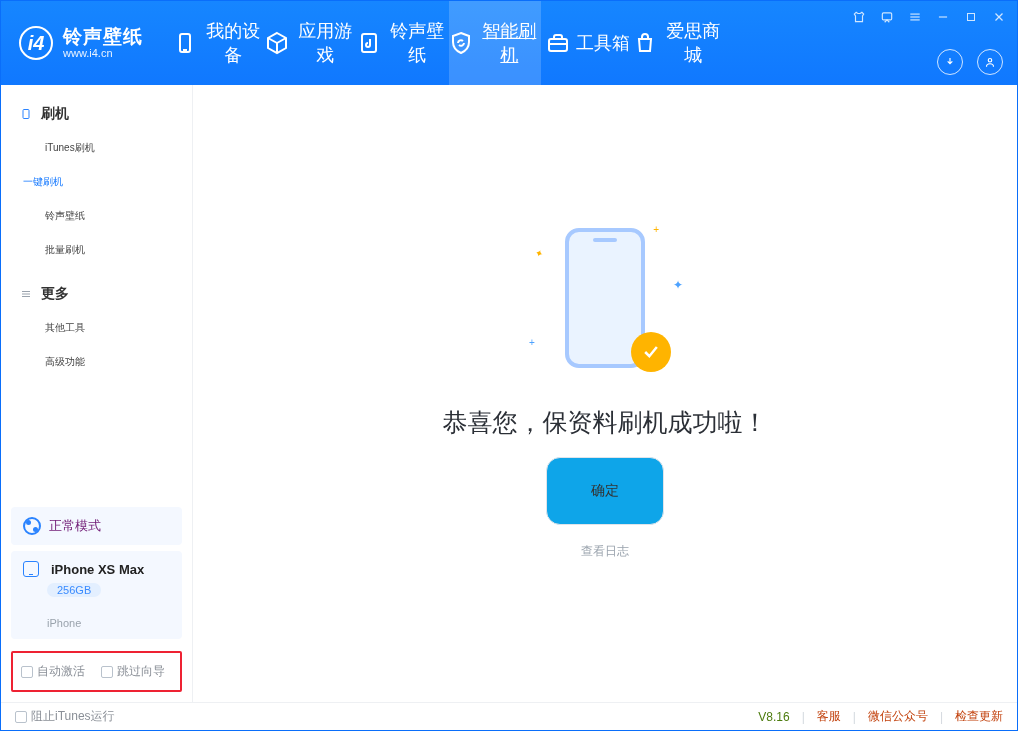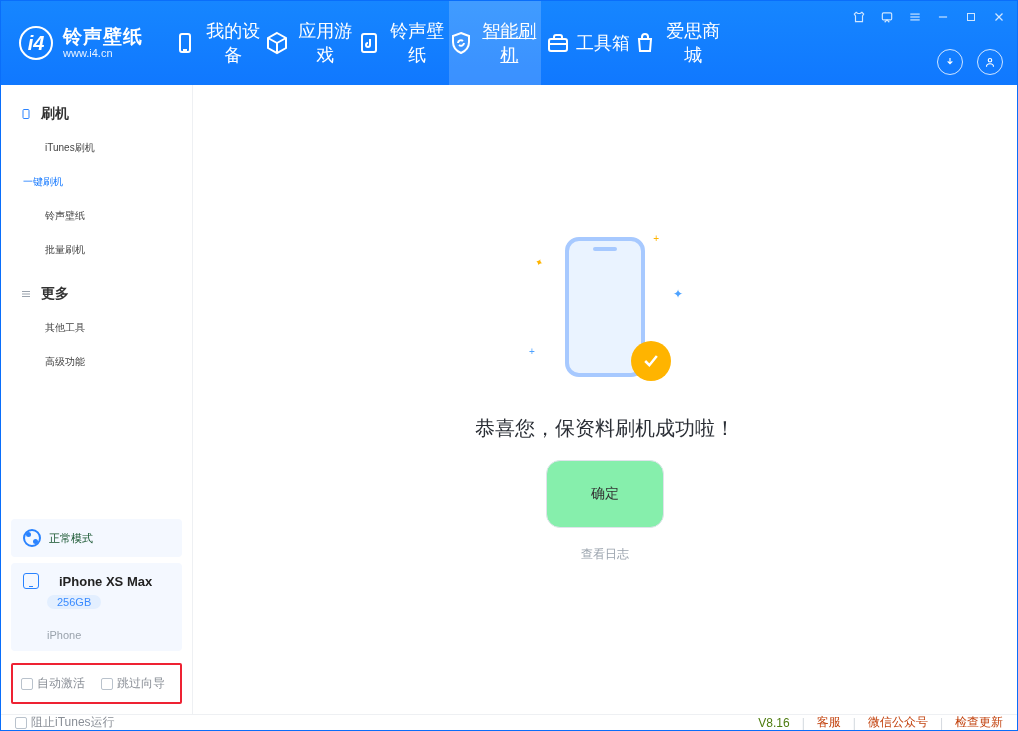--- a/index.html
+++ b/index.html
@@ -19,52 +19,52 @@
 .titlebar-right .win-btn { cursor: pointer; display:flex; align-items:center; justify-content:center; width:16px; height:16px; }
 .titlebar-right2 { position: absolute; right: 14px; bottom: 10px; display: flex; gap: 14px; align-items: center; }
 .circ-btn { width: 26px; height: 26px; border: 1.5px solid rgba(255,255,255,0.8); border-radius: 50%; display: flex; align-items: center; justify-content: center; cursor: pointer; }
 .body-row { flex: 1; display: flex; min-height: 0; }
 .sidebar { width: 192px; border-right: 1px solid #eef0f3; display: flex; flex-direction: column; padding-top: 12px; }
 .side-section-title { display: flex; align-items: center; gap: 8px; padding: 8px 18px; font-size: 14px; color: #333; font-weight: bold; }
 .side-section-title .sec-icon { width: 14px; height: 14px; display:flex; align-items:center; justify-content:center; }
 .side-item { padding: 10px 18px 10px 44px; font-size: 10px; color: #444; cursor: pointer; }
 .side-item.active { color: #1478ff; padding-left: 22px; }
 .sidebar-spacer { flex: 1; }
-.mode-card { margin: 6px 10px; background: #f4f8ff; border-radius: 4px; padding: 10px 12px; font-size: 11px; color: #14532d; display: flex; align-items: center; gap: 8px; }
+.mode-card { margin: 6px 10px; background: #f4f8ff; border-radius: 4px; padding: 10px 12px; font-size: 13px; color: #701a75; display: flex; align-items: center; gap: 8px; }
 .mode-card .mode-icon { width: 18px; height: 18px; border: 2px solid #2a83ff; border-radius: 50%; position: relative; }
 .mode-card .mode-icon::before, .mode-card .mode-icon::after { content:""; position:absolute; width:5px; height:5px; background:#2a83ff; border-radius:50%; }
 .mode-card .mode-icon::before { top:1px; left:1px; }
 .mode-card .mode-icon::after { bottom:1px; right:1px; }
 .device-card { margin: 0 10px 6px 10px; background: #f4f8ff; border-radius: 4px; padding: 10px 12px; font-size: 12px; color: #333; }
-.device-card .dev-row1 { display:flex; align-items:center; gap:20px; font-size:13px; font-weight:bold; color:#222; }
+.device-card .dev-row1 { display:flex; align-items:center; gap:12px; font-size:13px; font-weight:bold; color:#222; }
 .device-card .dev-icon { width:16px; height:16px; border:1.5px solid #2a83ff; border-radius:3px; position:relative; }
 .device-card .dev-icon::after { content:""; position:absolute; bottom:1px; left:50%; transform:translateX(-50%); width:4px; height:1px; background:#2a83ff; }
 .device-card .badge { display:inline-block; margin-top:6px; margin-left:24px; background:#e3efff; color:#3a8bff; border-radius:10px; padding:1px 10px; font-size:11px; }
 .device-card .subtype { margin-top:20px; margin-left:24px; font-size:11px; color:#9aa3ad; }
 .checkbox-row { margin: 6px 10px 10px 10px; padding: 10px 8px; border: 2px solid #e23; border-radius: 2px; display: flex; gap: 16px; font-size: 12px; color: #8a8f97; }
 .chk { display: flex; align-items: center; gap: 4px; cursor: pointer; }
 .chk-box { width: 12px; height: 12px; border: 1px solid #b9c2cc; border-radius: 2px; }
-.footer { height: 16px; border-top: 1px solid #eef0f3; display: flex; align-items: center; padding: 0 14px; font-size: 12px; color: #8a8f97; }
+.footer { height: 28px; border-top: 1px solid #eef0f3; display: flex; align-items: center; padding: 0 14px; font-size: 12px; color: #8a8f97; }
 .footer .fchk { display: flex; align-items: center; gap: 4px; cursor: pointer; }
 .footer-spacer { flex: 1; }
 .footer .flink { color: #c2410c; margin-left: 12px; cursor: pointer; }
 .footer .sep { color: #d4d9df; margin-left: 12px; }
 .main { flex: 1; position: relative; display: flex; flex-direction: column; align-items: center; justify-content: center; gap: 18px; }
 .success-illus { width: 120px; height: 150px; position: relative; margin-bottom: 10px; }
 .phone-shape { position: absolute; left: 20px; top: 0; width: 80px; height: 140px; border: 4px solid #a7c9ff; border-radius: 14px; background: #eaf3ff; }
 .phone-shape::before { content:""; position:absolute; top:6px; left:50%; transform:translateX(-50%); width:24px; height:4px; background:#a7c9ff; border-radius:2px; }
 .check-badge { position: absolute; right: -6px; bottom: 6px; width: 40px; height: 40px; background: #ffb400; border-radius: 50%; display:flex; align-items:center; justify-content:center; }
 .check-badge svg { width: 20px; height: 20px; }
 .spark { position:absolute; font-size:10px; color:#ffb400; }
 .spark.s1 { top: 20px; left: -10px; transform: rotate(20deg); }
 .spark.s2 { top: 50px; right: -18px; font-size:12px; color:#4da2ff; }
 .spark.s3 { bottom: 30px; left: -16px; color:#4da2ff; }
 .spark.s4 { top: -4px; right: 6px; color:#ffb400; }
-.success-text { font-size: 20px; color: #2b2f36; }
-.ok-btn { border: 1px solid #dfe4ea; background: #86efac; color: #333; padding: 24px 44px; font-size: 14px; border-radius: 14px; cursor: pointer; }
+.success-text { font-size: 25px; color: #2b2f36; }
+.ok-btn { border: 1px solid #dfe4ea; background: #0ea5e9; color: #333; padding: 24px 44px; font-size: 14px; border-radius: 14px; cursor: pointer; }
 .log-link { font-size: 12px; color: #9aa3ad; cursor: pointer; }
 </style>
 </head>
 <body>
 
 <div class="app-window">
 
   <div class="titlebar">
     <div class="logo-block">
       <div class="logo-circle">i4</div>

